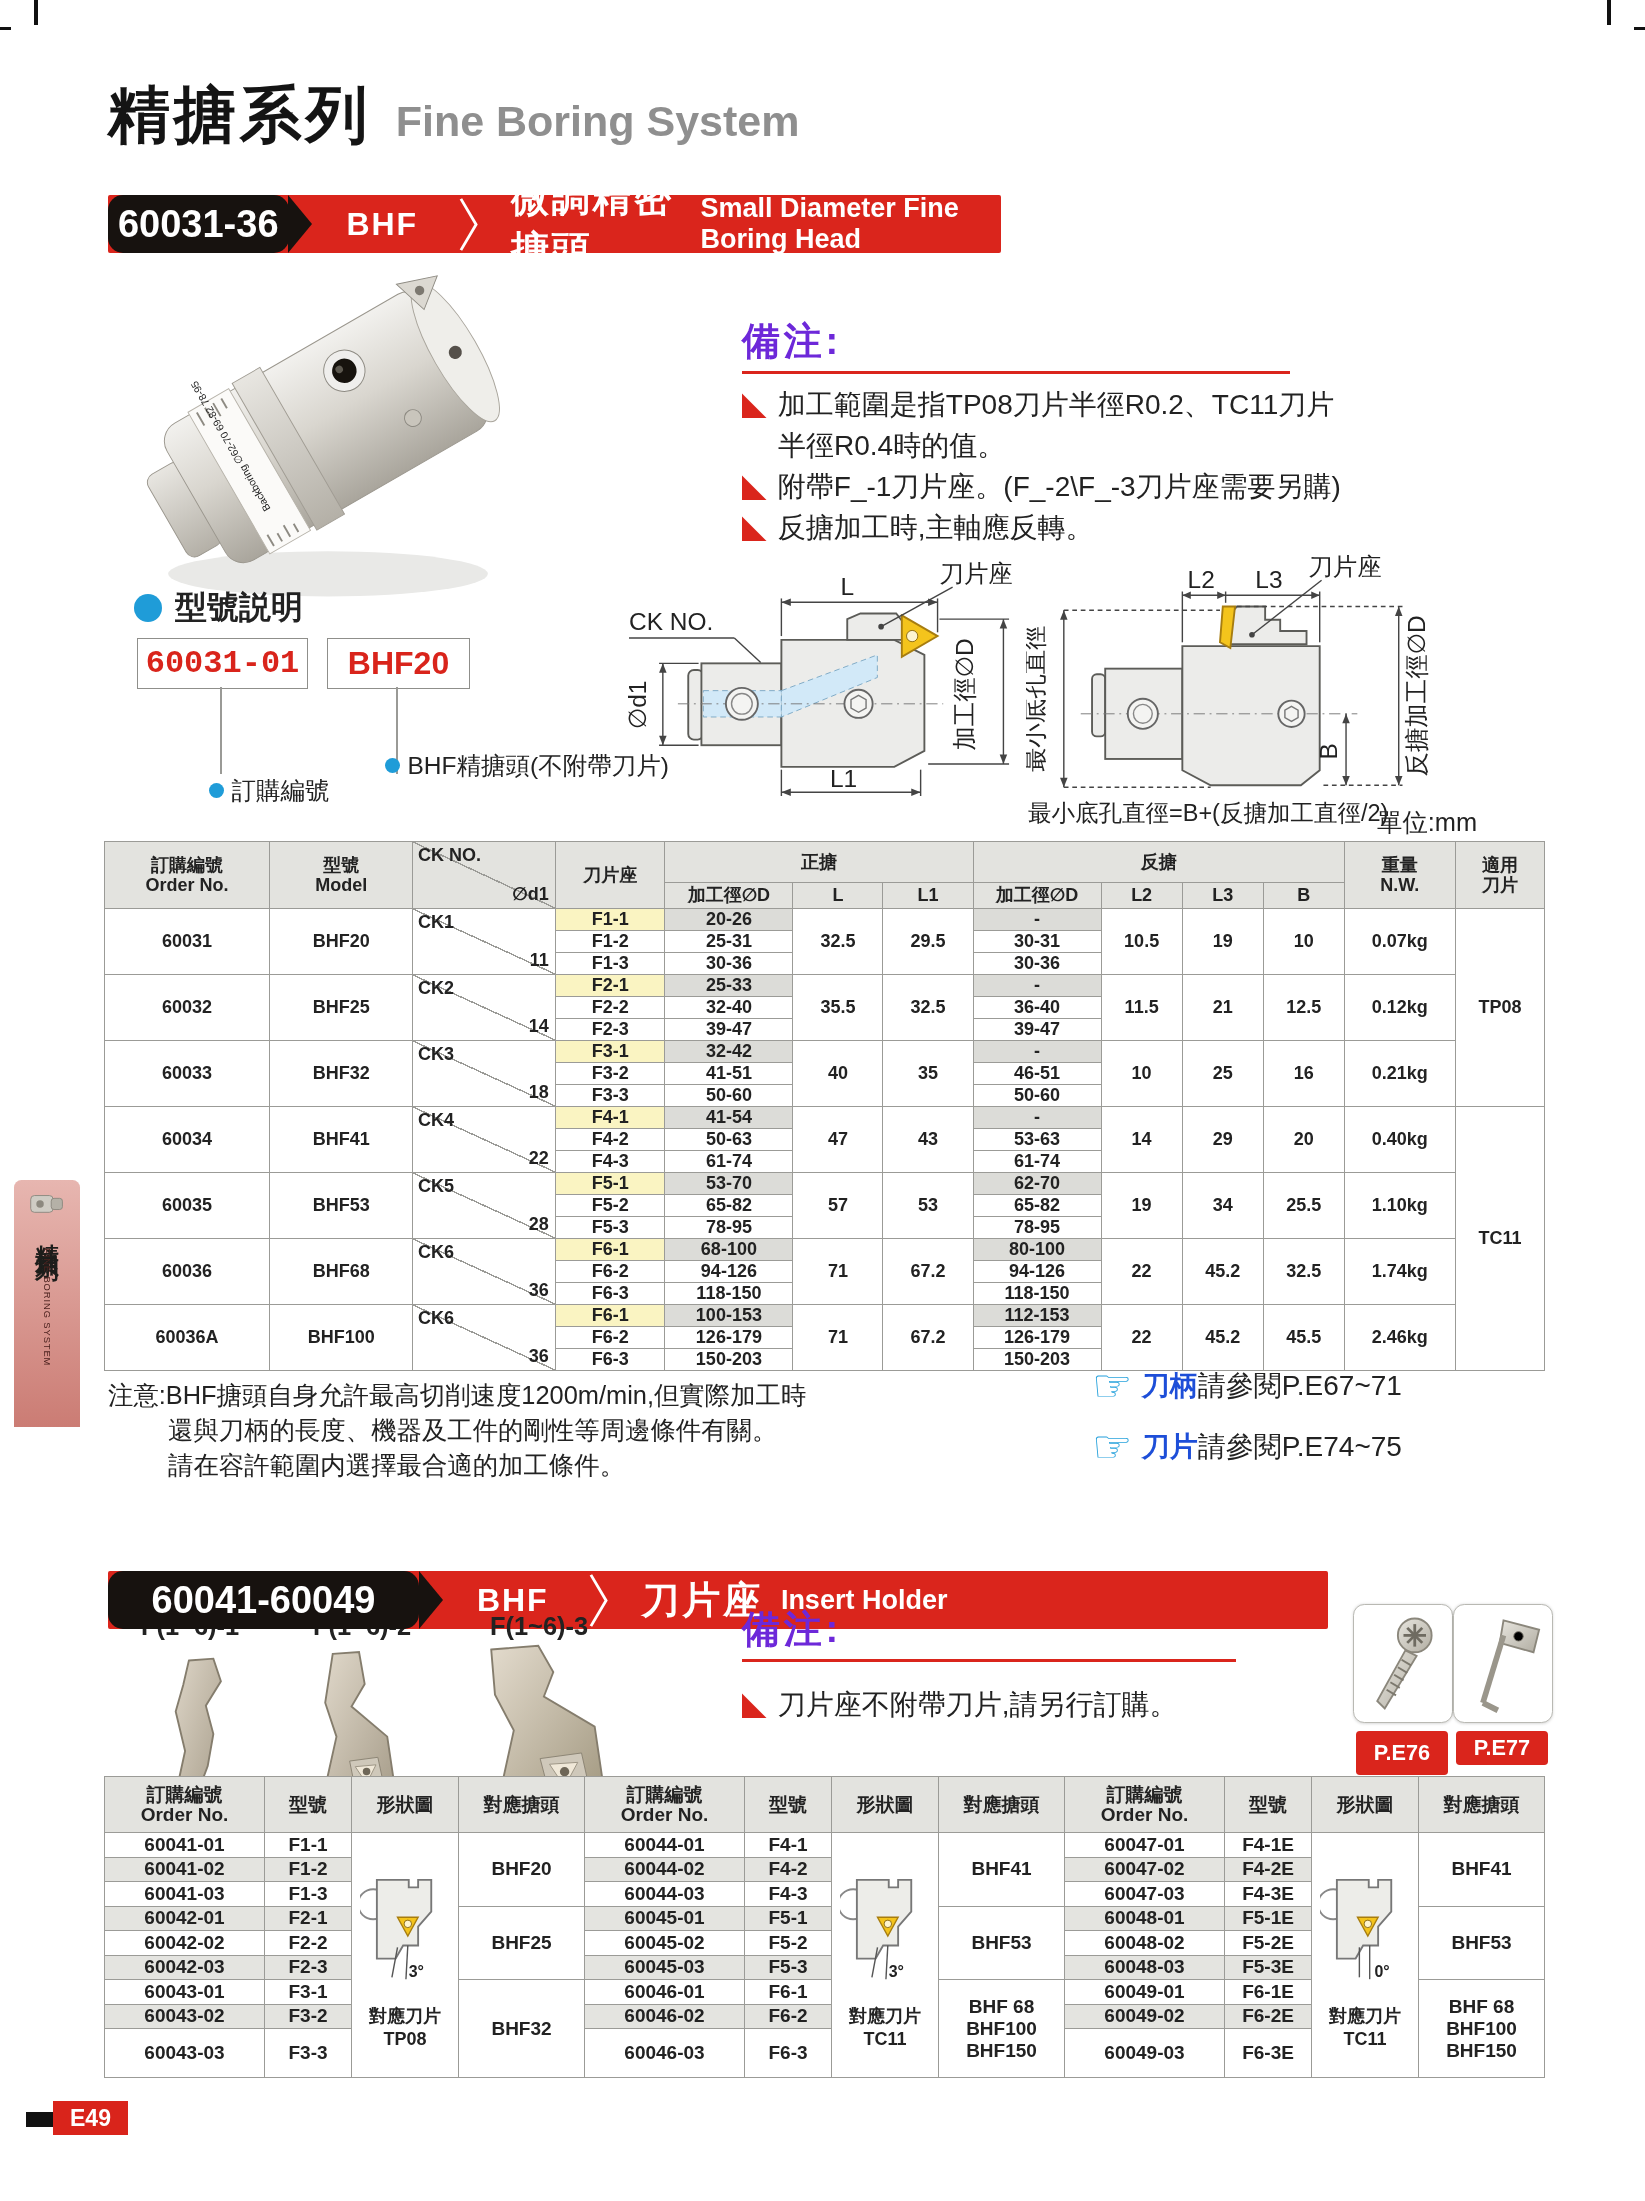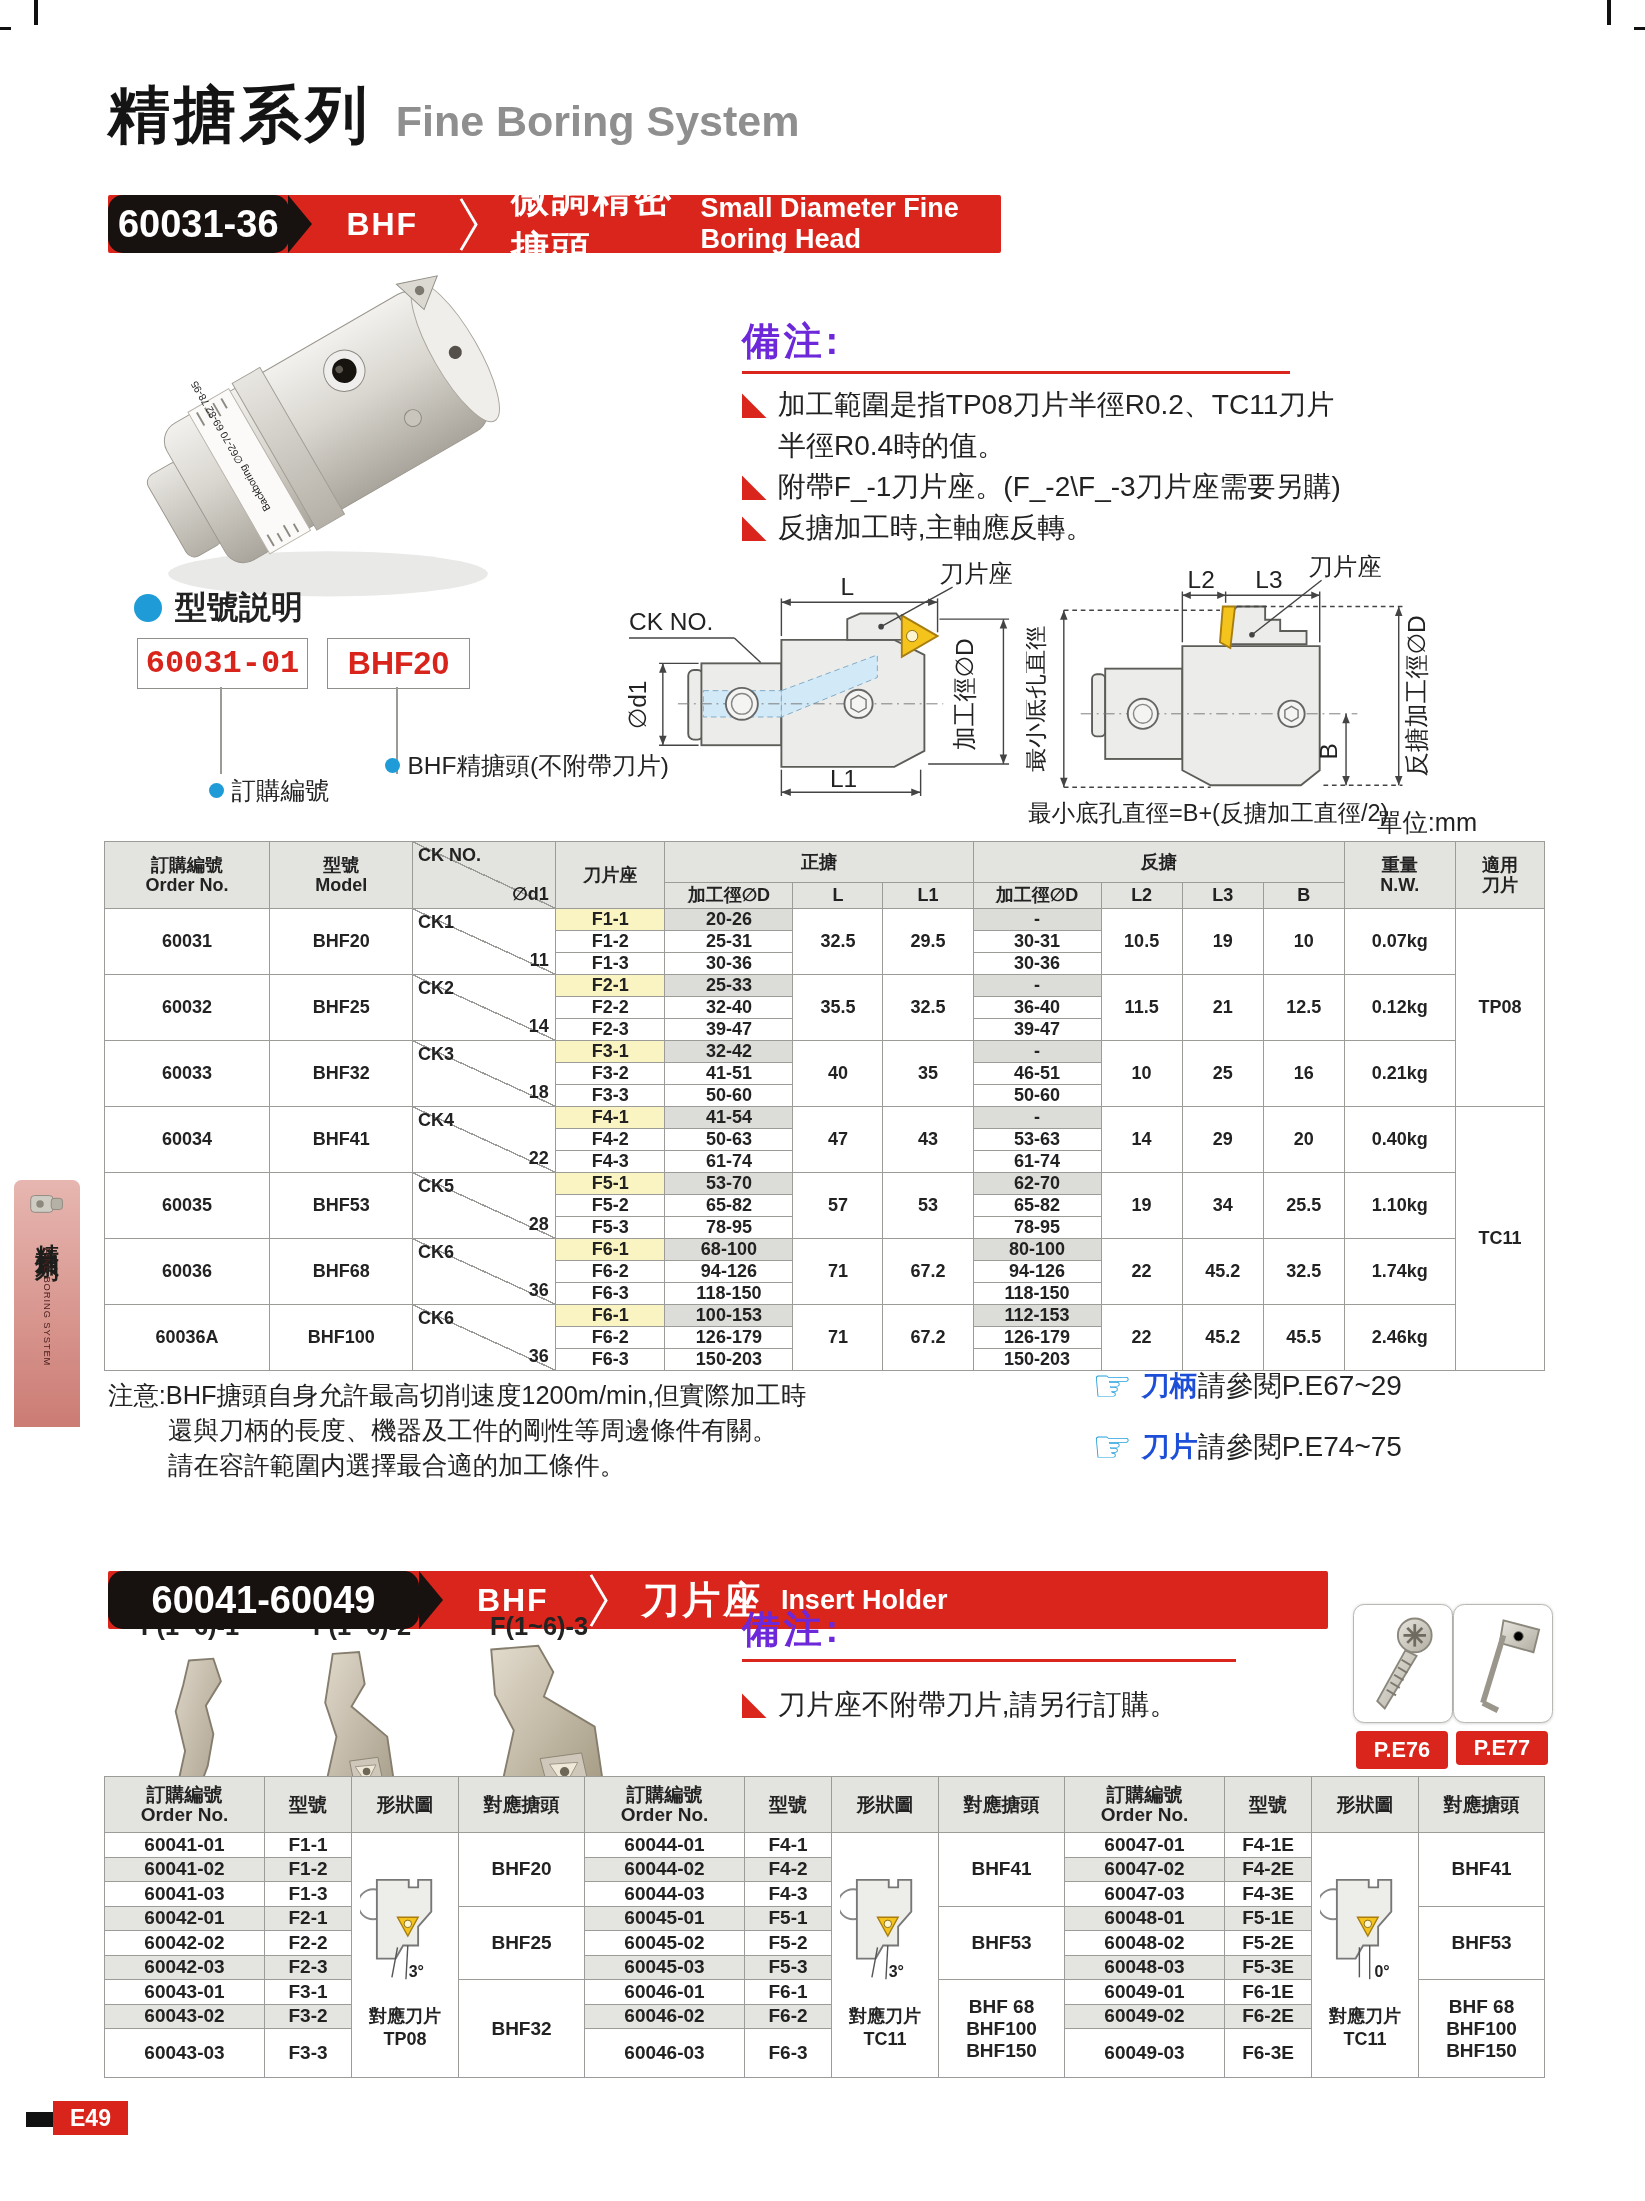--- a/index.html
+++ b/index.html
@@ -619,21 +619,21 @@
 
   <div class="abs tnote" style="left:108px;top:1378px;width:942px;">
     <div>注意:BHF搪頭自身允許最高切削速度1200m/min,但實際加工時</div>
     <div style="margin-left:60px;">還與刀柄的長度、機器及工件的剛性等周邊條件有關。</div>
     <div style="margin-left:60px;">請在容許範圍内選擇最合適的加工條件。</div>
   </div>
 
   <div class="abs ref" style="left:1092px;top:1367px;">
     <span class="hand">☞</span>
     <span class="refred">刀柄</span>
-    <span>請參閱P.E67~29</span>
+    <span>請參閱P.E67~71</span>
   </div>
   <div class="abs ref" style="left:1092px;top:1428px;">
     <span class="hand">☞</span>
     <span class="refred">刀片</span>
     <span>請參閱P.E74~75</span>
   </div>
 
   <div class="abs banner" style="left:108px;top:1571px;width:1220px;">
     <div class="pill" style="width:311px;">
       <span>60041-60049</span>
@@ -735,21 +735,21 @@
         <stop offset="0" stop-color="#e8e6df"></stop>
             <stop offset="1" stop-color="#b0aca1"></stop>
           </linearGradient>
         </defs>
       <polygon points="46,10 84,20 78,44 42,34" fill="url(#met2)" stroke="#8b877c" stroke-width="2"></polygon>
       <circle cx="62" cy="27" r="5" fill="#83robot" stroke="#6f6b61"></circle>
       <line x1="46" y1="26" x2="24" y2="98" stroke="#9a968b" stroke-width="6"></line>
       <line x1="24" y1="98" x2="40" y2="106" stroke="#9a968b" stroke-width="6"></line>
     </svg>
   </div>
-  <div class="abs badge" style="left:1356px;top:1731px;width:92px;height:38px;">
+  <div class="abs badge" style="left:1356px;top:1731px;width:92px;height:44px;">
     <span>P.E76</span>
   </div>
   <div class="abs badge" style="left:1456px;top:1731px;width:92px;height:34px;">
     <span>P.E77</span>
   </div>
 
   <div class="abs" style="left:104px;top:1776px;">
   <table class="htable">
     <colgroup>
       <col style="width:160px">

